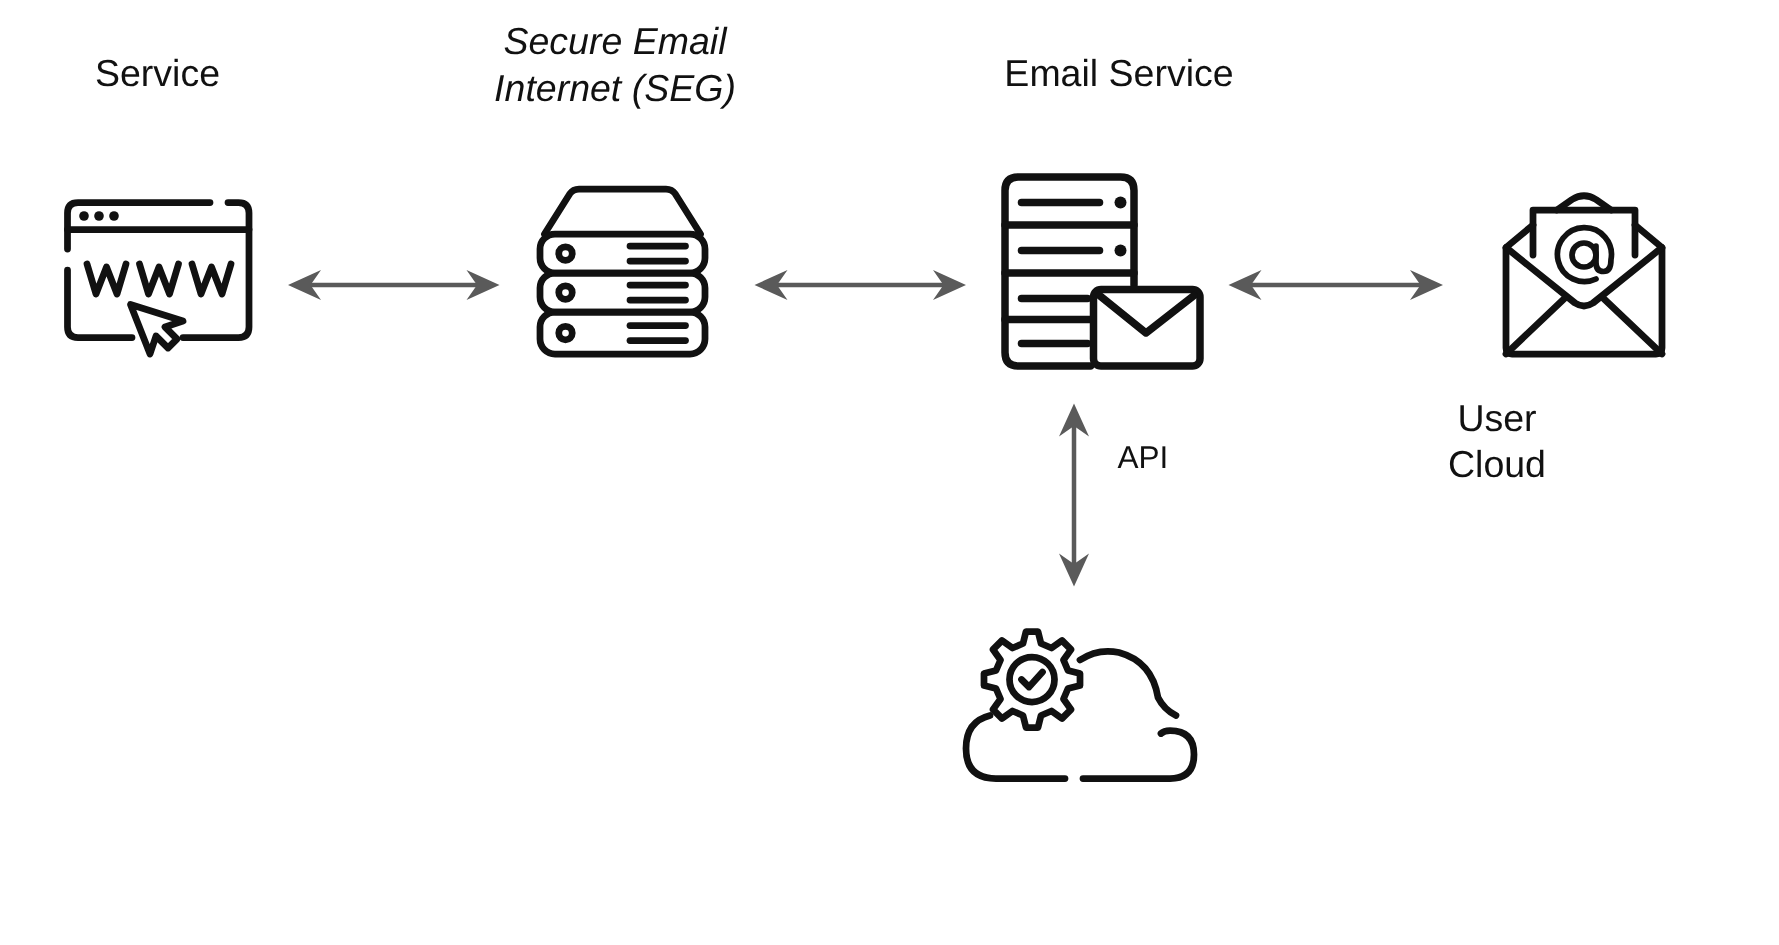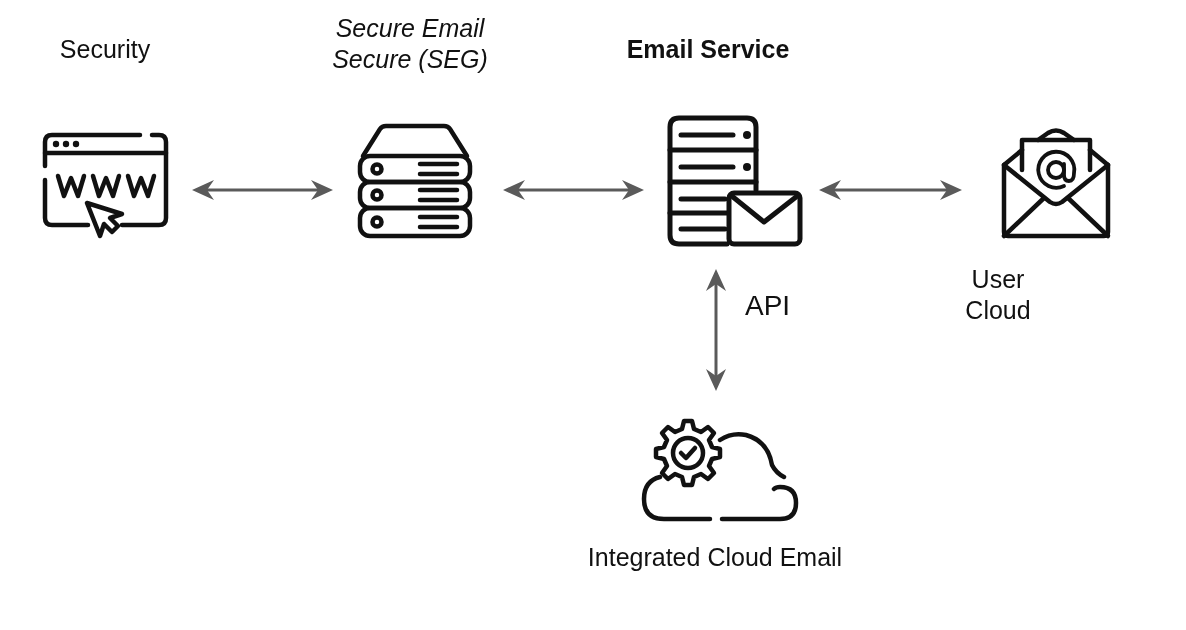--- a/index.html
+++ b/index.html
@@ -1,45 +1,44 @@
 <!DOCTYPE html>
 <html><head>
 <meta charset="utf-8">
 <style>
   html, body { margin: 0; padding: 0; background: #ffffff; }
   body { width: 1186px; height: 630px; position: relative; overflow: hidden;
          font-family: "Liberation Sans", sans-serif; color: #111111; }
   .label { position: absolute; text-align: center; font-size: 25px; line-height: 31px; color: #111; }
-  .small { position: absolute; font-size: 28px; line-height: 28px; color: #111; text-align: left; }
+  .small { position: absolute; font-size: 21px; line-height: 28px; color: #111; text-align: left; }
   .icon { position: absolute; }
   svg.arrows { position: absolute; left: 0; top: 0; }
 </style>
 </head>
 <body>
 
 <div class="label" style="left:40px; top:34px; width:130px;">
-  <span>Security</span>
+  <span>Service</span>
 </div>
 
 <div class="label" style="left:290px; top:13px; width:240px;font-style:italic;">
   <div>Secure Email</div>
-  <div>Secure (SEG)</div>
+  <div>Internet (SEG)</div>
 </div>
 
-<div class="label" style="left:598px; top:34px; width:220px;font-weight:bold;">
+<div class="label" style="left:636px; top:34px; width:220px;">
   <span>Email Service</span>
 </div>
 
 <div class="label" style="left:938px; top:264px; width:120px;">
   <div>User</div>
   <div>Cloud</div>
 </div>
 
 <div class="label" style="left:530px; top:542px; width:370px;">
-  <div>Integrated Cloud Email</div>
 </div>
 
 <div class="small" style="left:745px; top:292px; width:200px;">
   <div>API</div>
 </div>
 
 <svg class="arrows" width="1186" height="630">
   <g fill="#5a5a5a" stroke="#5a5a5a">
     <g>
       <line x1="200" y1="190" x2="325" y2="190" stroke-width="3"></line>

